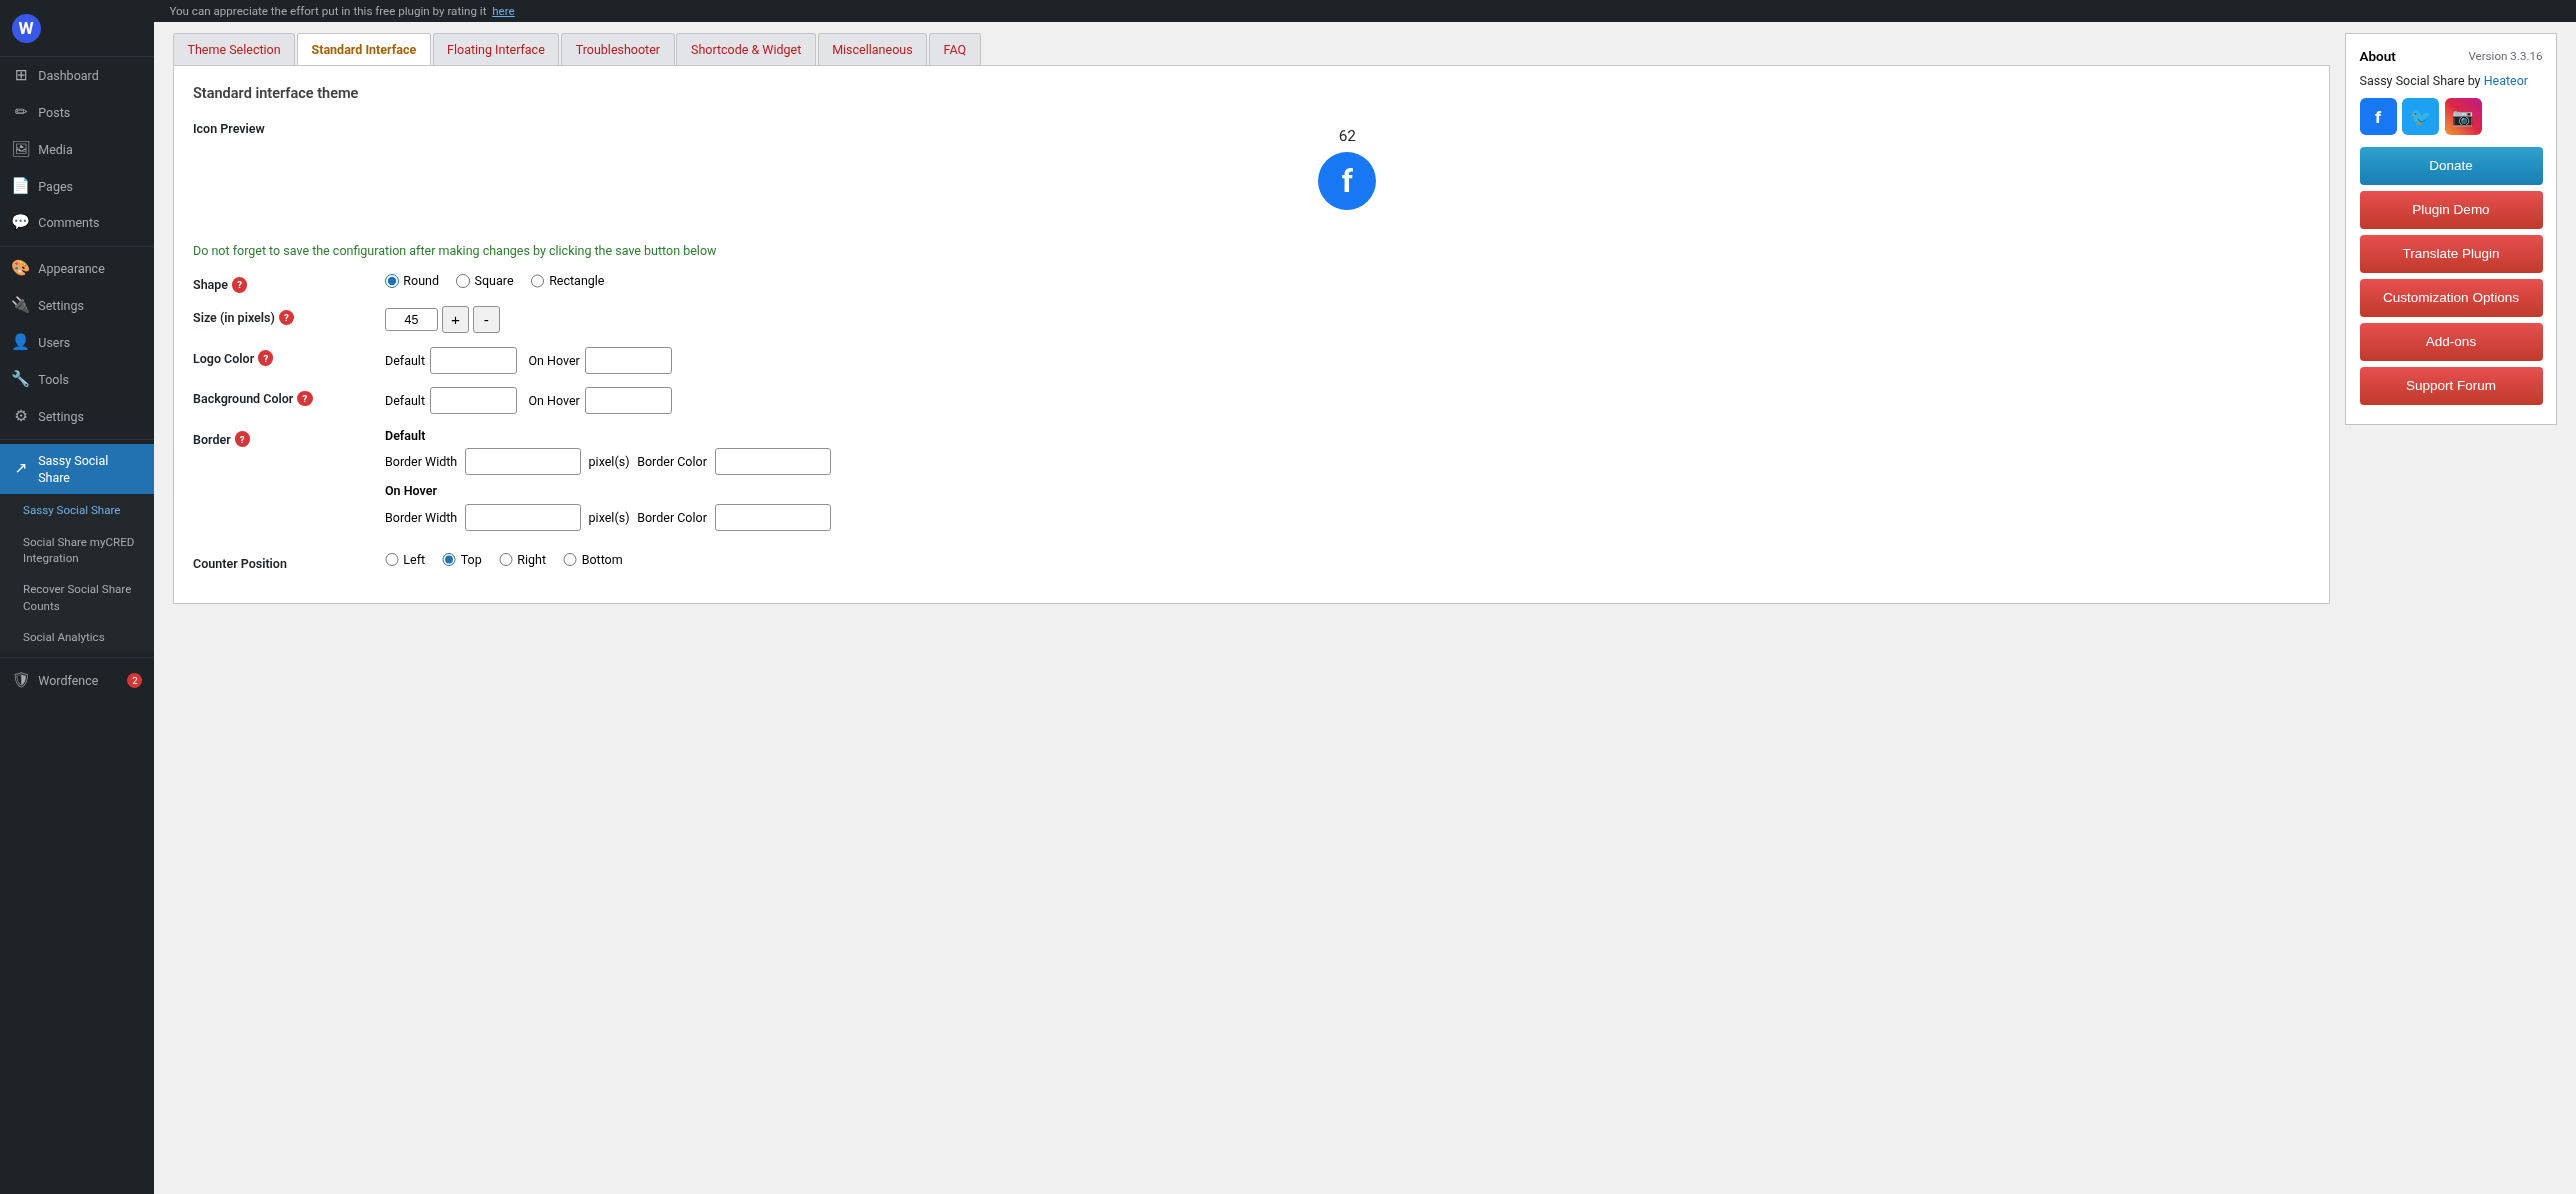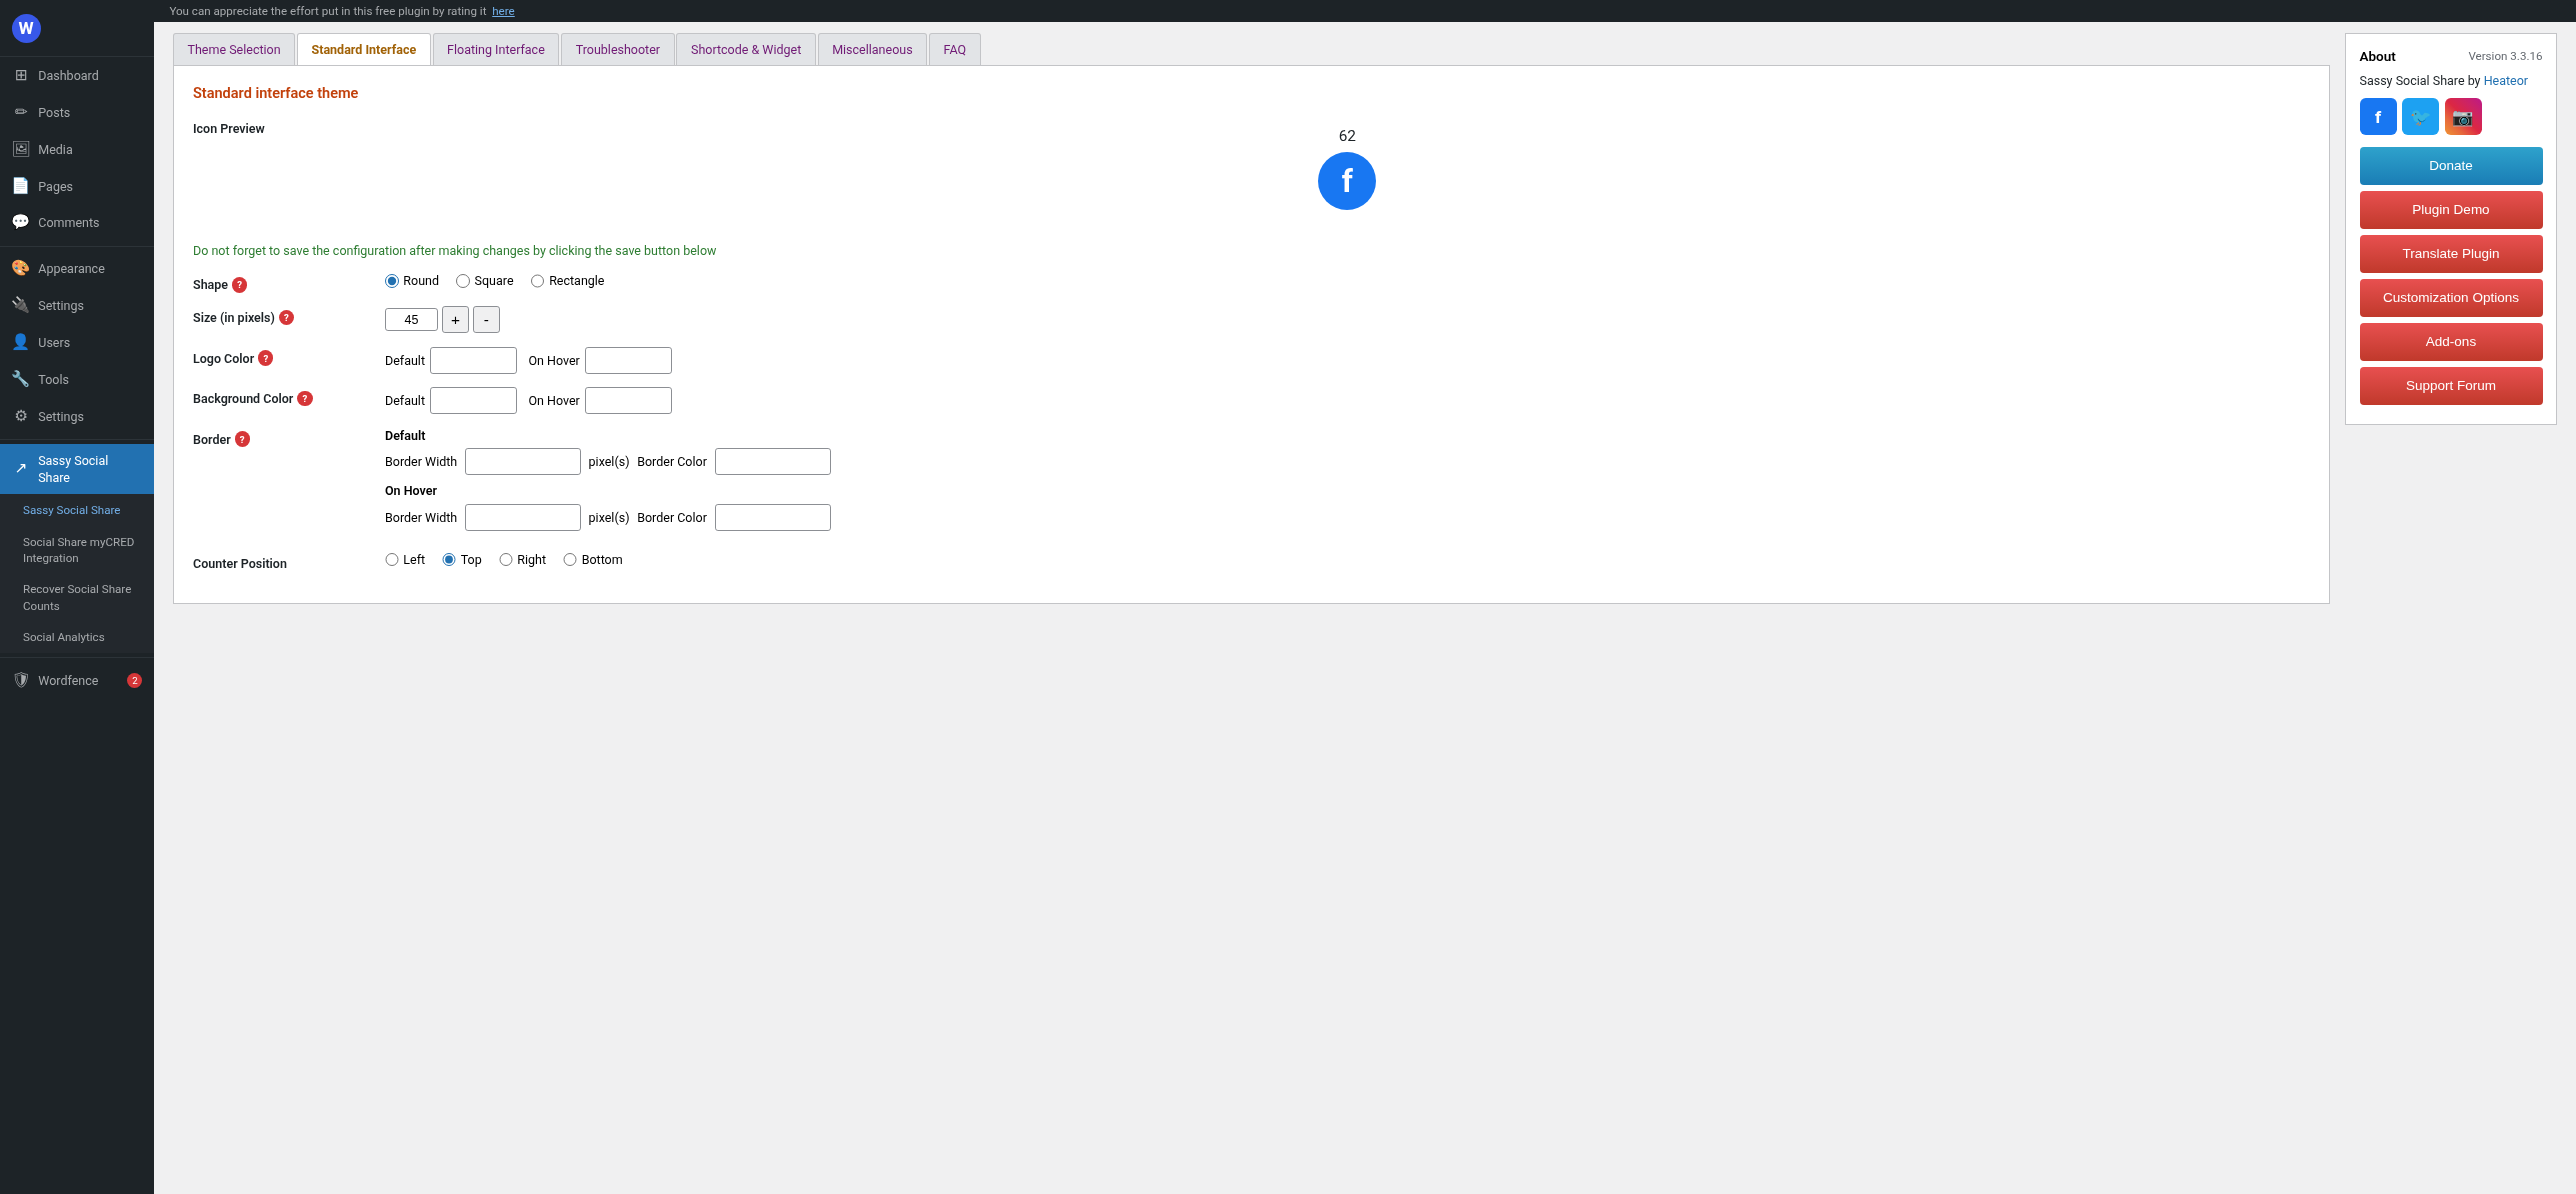--- a/index.html
+++ b/index.html
@@ -67,37 +67,37 @@
 
     
     .tabs { display: flex; flex-wrap: wrap; gap: 0; margin-bottom: 0; }
     .tab {
       padding: 7.7px 13.5px;
       background: #e2e4e7;
       border: 1px solid #c3c4c7;
       border-bottom: none;
       cursor: pointer;
       font-size: 12.5px;
-      color: #701a75;
+      color: #b91c1c;
       margin-right: 1.9px;
       border-radius: 2.9px 2.9px 0 0;
     }
     .tab.active {
       background: #fff;
       color: #a16207;
       font-weight: 700;
     }
 
     
     .card {
       background: #fff;
       border: 1px solid #c3c4c7;
       padding: 19px;
     }
-    .card-title { font-size: 14.5px; font-weight: 600; color: #c2410c; margin-bottom: 15.4px; }
+    .card-title { font-size: 14.5px; font-weight: 600; color: #404040; margin-bottom: 15.4px; }
     .save-notice { color: #2e7d32; font-size: 12.5px; margin-bottom: 15.4px; }
     .form-row { display: flex; align-items: flex-start; margin-bottom: 13.5px; gap: 19px; }
     .form-label { width: 173px; font-size: 12.5px; font-weight: 600; color: #1d2327; display: flex; align-items: center; gap: 3.9px; flex-shrink: 0; padding-top: 3.9px; }
     .form-control { flex: 1; }
 
     
     .radio-group { display: flex; align-items: center; gap: 17.3px; }
     .radio-item { display: flex; align-items: center; gap: 4.8px; cursor: pointer; font-size: 12.5px; }
     .radio-item input[type="radio"] { accent-color: #2271b1; width: 13.5px; height: 13.5px; }
 

